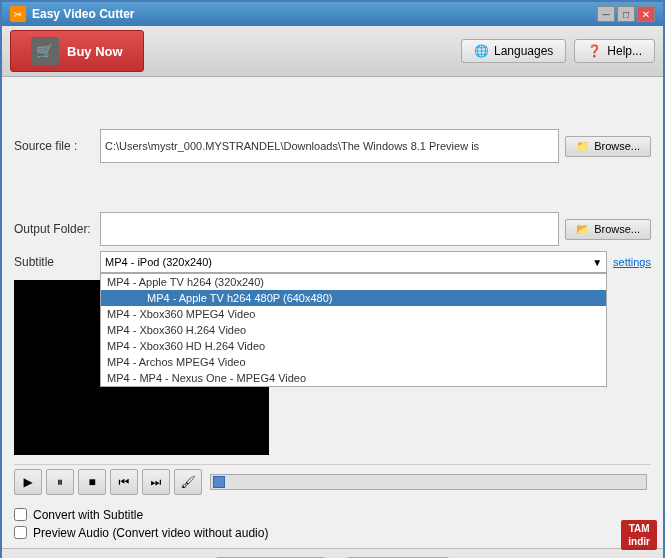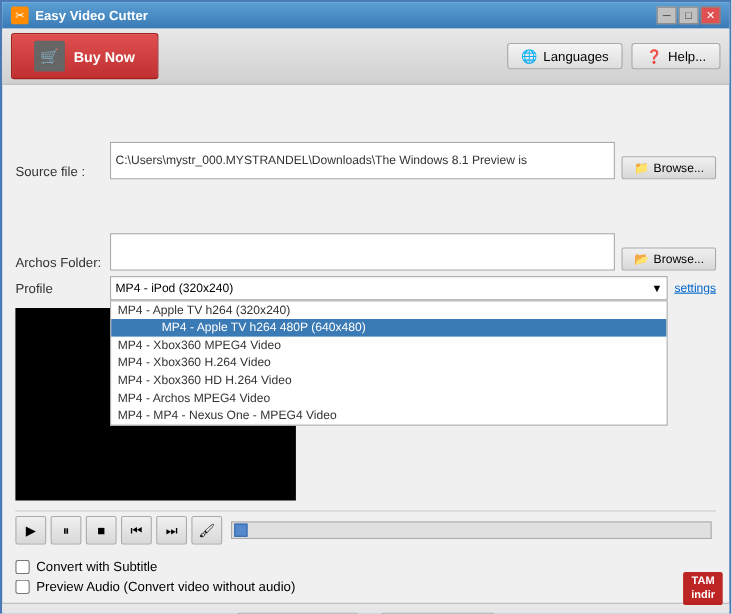--- a/index.html
+++ b/index.html
@@ -114,21 +114,21 @@
     }
     .content {
       padding: 8px 12px;
       flex: 1;
       display: flex;
       flex-direction: column;
       gap: 5px;
     }
     .row {
       display: flex;
-      align-items: flex-end;
+      align-items: center;
       gap: 6px;
       margin-top: 44px;
     }
     .label {
       color: #333;
       min-width: 80px;
       font-size: 12px;
     }
     .input-field {
       flex: 1;
@@ -290,21 +290,21 @@
       border: 1px solid #3366aa;
     }
     .bottom-options {
       display: flex;
       flex-direction: column;
       gap: 4px;
       margin-top: 4px;
     }
     .checkbox-row {
       display: flex;
-      align-items: center;
+      align-items: flex-start;
       gap: 6px;
     }
     .checkbox-input {
       width: 13px;
       height: 13px;
       cursor: pointer;
     }
     .action-bar {
       display: flex;
       justify-content: center;
@@ -384,30 +384,30 @@
     <div class="row">
       <span class="label">Source file :</span>
       <input class="input-field" type="text" value="C:\Users\mystr_000.MYSTRANDEL\Downloads\The Windows 8.1 Preview is" style="">
       <button class="browse-btn">
         <span>📁</span>
         <span>Browse...</span>
       </button>
     </div>
 
     <div class="row">
-      <span class="label">Archos Folder:</span>
+      <span class="label">Output Folder:</span>
       <input class="input-field" type="text" value="" style="">
       <button class="browse-btn">
         <span>📂</span>
         <span>Browse...</span>
       </button>
     </div>
 
     <div class="profile-row">
-      <span class="profile-label">Profile</span>
+      <span class="profile-label">Subtitle</span>
       <div class="profile-select-container">
         <div class="profile-select-display">
           <span>MP4 - iPod (320x240)</span>
           <span class="chevron-down">▼</span>
         </div>
         <div class="dropdown-list">
           <div class="dropdown-item">MP4 - Apple TV h264 (320x240)</div>
           <div class="dropdown-item selected">MP4 - Apple TV h264 480P (640x480)</div>
           <div class="dropdown-item">MP4 - Xbox360 MPEG4 Video</div>
           <div class="dropdown-item">MP4 - Xbox360 H.264 Video</div>

